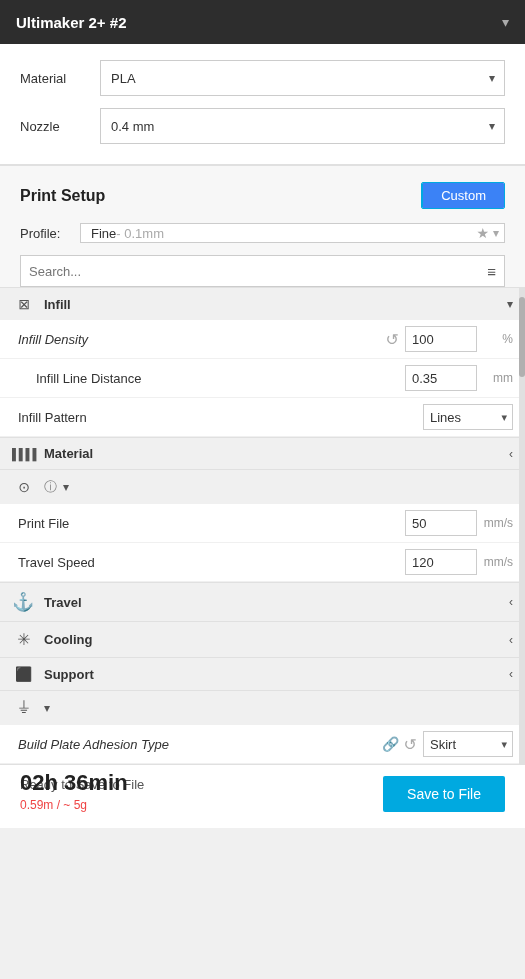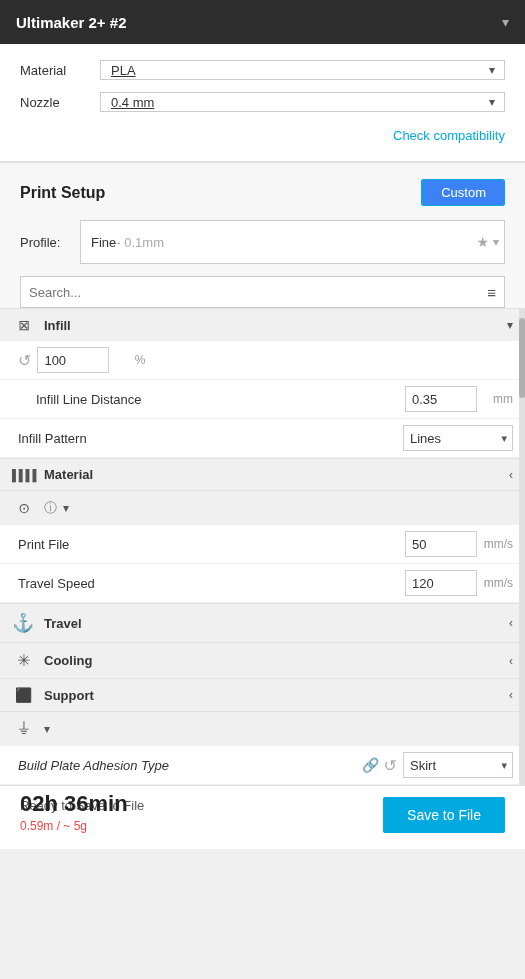--- a/index.html
+++ b/index.html
@@ -47,30 +47,29 @@
       width: 80px;
       color: #333;
       font-size: 13px;
     }
     .select-wrapper {
       flex: 1;
       position: relative;
     }
     .select-wrapper select {
       width: 100%;
-      height: 20px;
+      height: 36px;
       border: 1px solid #ccc;
       background: #fff;
       padding: 0 30px 0 10px;
       font-size: 13px;
       appearance: none;
       -webkit-appearance: none;
       cursor: pointer;
       color: #333;
-      text-decoration: underline;
     }
     .select-wrapper::after {
       content: '▾';
       position: absolute;
       right: 10px;
       top: 50%;
       transform: translateY(-50%);
       color: #555;
       pointer-events: none;
       font-size: 12px;
@@ -133,21 +132,21 @@
       width: 60px;
       color: #333;
       font-size: 13px;
     }
     .profile-select-wrapper {
       flex: 1;
       position: relative;
     }
     .profile-select-box {
       width: 100%;
-      height: 44px;
+      height: 20px;
       border: 1px solid #ccc;
       background: #fff;
       padding: 0 32px 0 10px;
       font-size: 13px;
       display: flex;
       align-items: center;
       cursor: pointer;
       color: #888;
     }
     .profile-select-box span.profile-name {
@@ -257,21 +256,21 @@
       padding-left: 4px;
     }
     .reset-icon {
       color: #aaa;
       font-size: 14px;
       margin-right: 6px;
       cursor: pointer;
     }
     .select-value-wrapper {
       position: relative;
-      width: 110px;
+      width: 90px;
     }
     .select-value-wrapper select {
       width: 100%;
       height: 26px;
       border: 1px solid #ccc;
       background: #fff;
       padding: 0 22px 0 6px;
       font-size: 13px;
       appearance: none;
       -webkit-appearance: none;
@@ -386,21 +385,20 @@
     </div>
   </div>
   <div class="config-row">
     <span class="config-label">Nozzle</span>
     <div class="select-wrapper">
       <select>
         <option>0.4 mm</option>
       </select>
     </div>
   </div>
-  <div class="check-compat">Check compatibility</div>
 </div>
 
 <div class="divider-line"></div>
 
 <div class="print-setup-section">
   <div class="print-setup-header">
     <span class="print-setup-title">Print Setup</span>
     <div class="tab-group">
       <div class="tab-divider"></div>
       <button class="tab-btn active">Custom</button>
@@ -430,20 +428,21 @@
 <div class="scroll-container">
   <div class="settings-area">
 
     <div class="section-header">
       <span class="section-icon">⊠</span>
       <span class="section-title">Infill</span>
       <span class="section-chevron">▾</span>
     </div>
 
     <div class="setting-row">
+      <span class="setting-name italic">Infill Density</span>
       <span class="reset-icon" style="font-size:16px;">↺</span>
       <div class="setting-value">
         <input class="value-input" type="text" value="100" style="">
         <span class="value-unit">%</span>
       </div>
     </div>
 
     <div class="setting-row setting-row-indent">
       <span class="setting-name">Infill Line Distance</span>
       <div class="setting-value">

